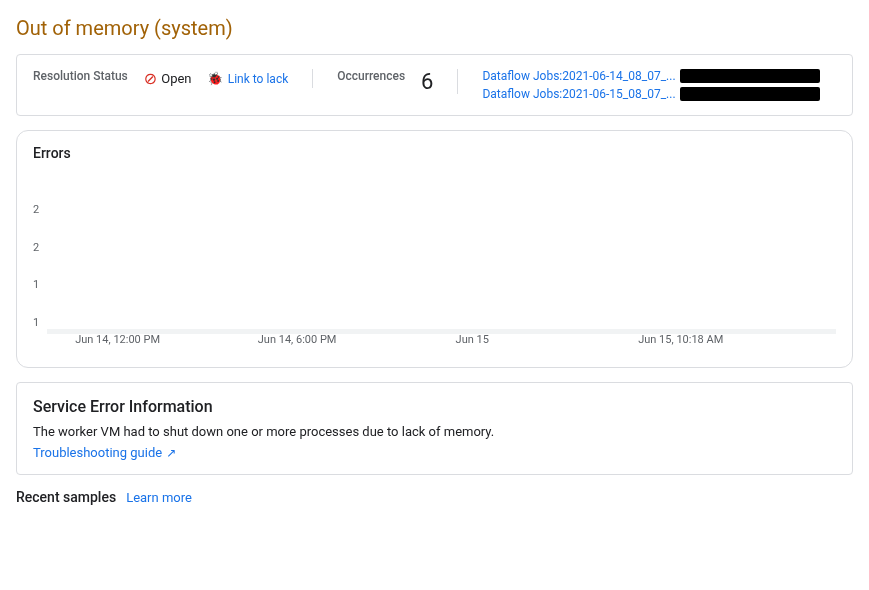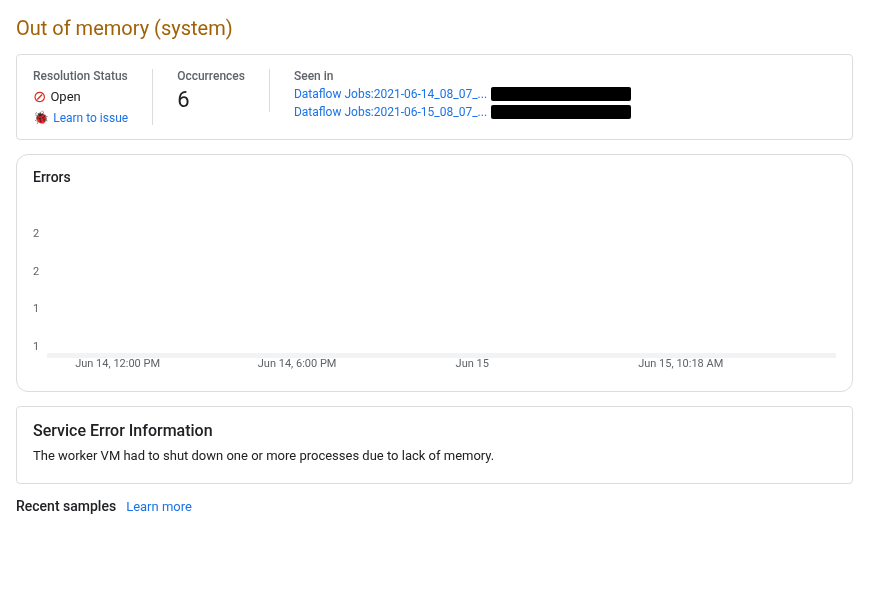--- a/index.html
+++ b/index.html
@@ -22,22 +22,22 @@
       border: 1px solid #dadce0;
       border-radius: 4px;
       padding: 14px 16px;
       margin-bottom: 14px;
       display: flex;
       align-items: flex-start;
       gap: 0;
     }
     .info-section {
       display: flex;
-      flex-direction: column;
-      gap: 4px;
+      flex-direction: row;
+      gap: 16px;
       padding-right: 24px;
       border-right: 1px solid #dadce0;
       margin-right: 24px;
     }
     .info-section:last-child {
       border-right: none;
       margin-right: 0;
       padding-right: 0;
     }
     .info-section.seen-in {
@@ -250,31 +250,30 @@
 <div class="info-card">
 
   <div class="info-section">
     <span class="info-label">Resolution Status</span>
     <div class="status-open">
       <span class="status-icon-error">⊘</span>
       <span>Open</span>
     </div>
     <a class="link-to-issue">
       <span class="bug-icon">🐞</span>
-      <span>Learn to issue</span>
+      <span>Link to lack</span>
     </a>
   </div>
 
   <div class="info-section">
     <span class="info-label">Occurrences</span>
     <span class="occurrence-count">6</span>
   </div>
 
   <div class="info-section seen-in">
-    <span class="info-label">Seen in</span>
     <div>
       <div style="display:flex;align-items:center;">
         <a class="seen-link">Dataflow Jobs:2021-06-14_08_07_...</a>
         <span class="redacted-box"></span>
       </div>
       <div style="display:flex;align-items:center;margin-top:4px;">
         <a class="seen-link">Dataflow Jobs:2021-06-15_08_07_...</a>
         <span class="redacted-box"></span>
       </div>
     </div>
@@ -322,20 +321,24 @@
         <span class="x-label" style="left:50%;">Jun 15</span>
         <span class="x-label" style="left:74%;">Jun 15, 10:18 AM</span>
       </div>
     </div>
   </div>
 </div>
 
 <div class="service-card">
   <div class="service-title">Service Error Information</div>
   <p class="service-desc">The worker VM had to shut down one or more processes due to lack of memory.</p>
+  <a class="troubleshoot-link">
+    <span>Troubleshooting guide</span>
+    <span class="external-link-icon">↗</span>
+  </a>
 </div>
 
 <div>
   <div class="recent-section-header">
     <span class="recent-title">Recent samples</span>
     <a class="learn-more-link">Learn more</a>
   </div>
 
 </div>
 

